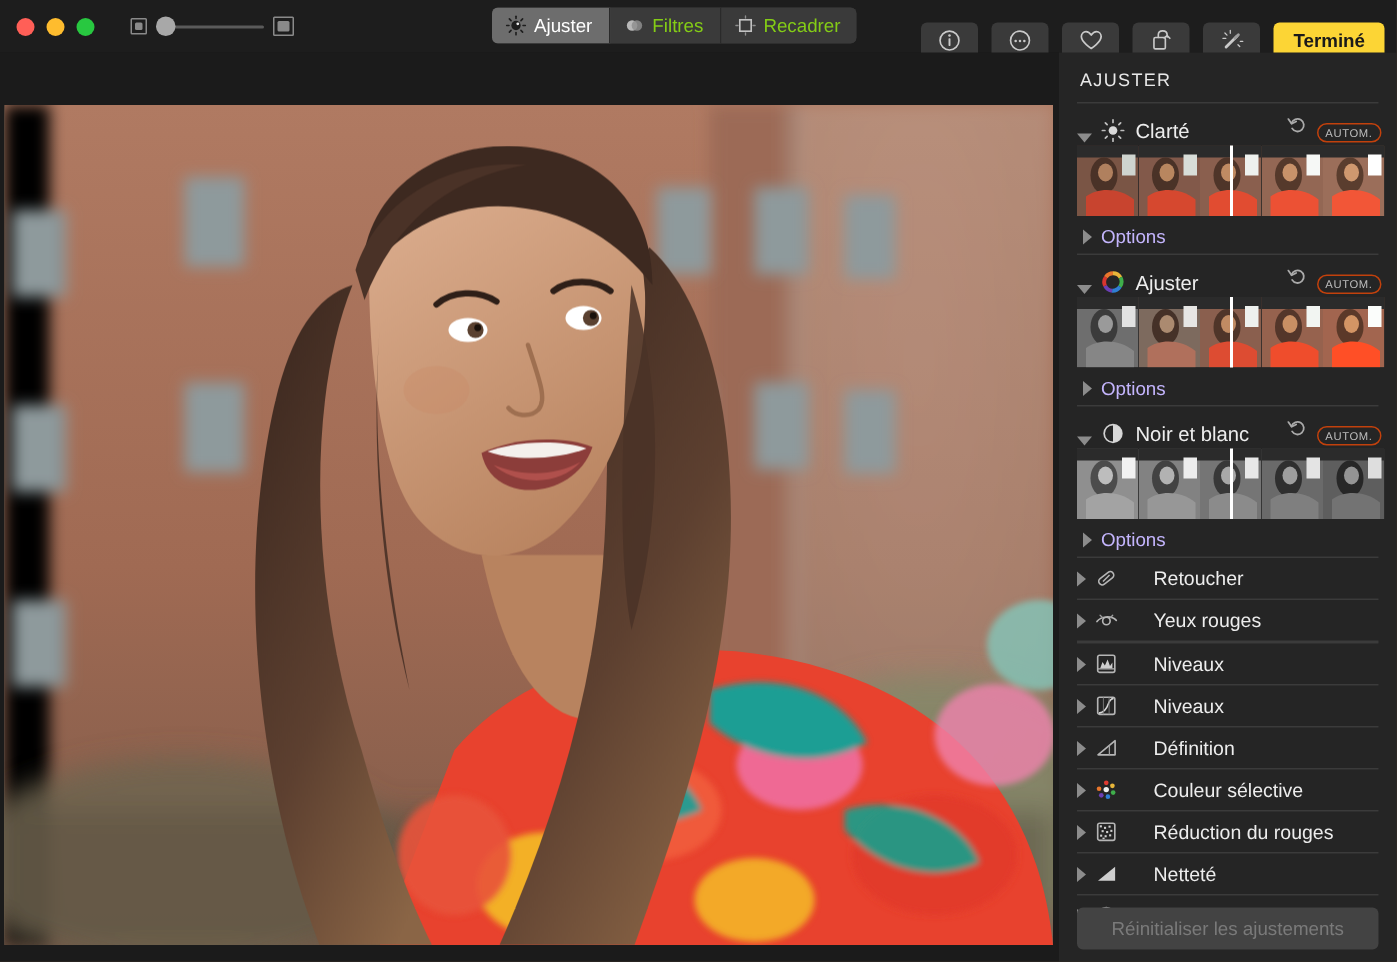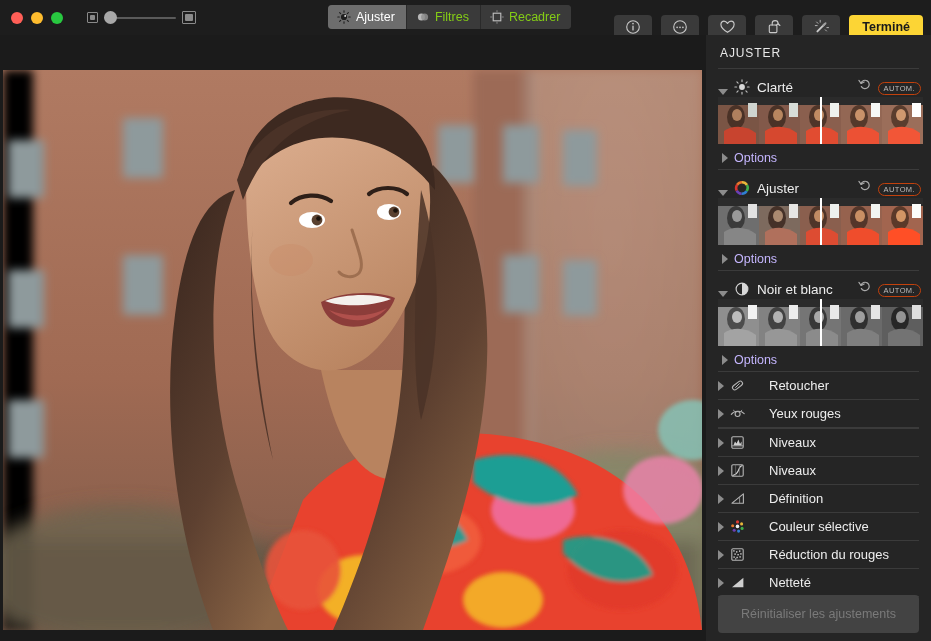--- a/index.html
+++ b/index.html
@@ -114,21 +114,21 @@
   .options-label { color: #c4b5fd; font-size: 12.5px; }
 
   .item-row {
     display: flex; align-items: center; height: 27px; padding-left: 2px;
   }
   .item-row .item-icon { width: 17px; height: 17px; margin-right: 7px; flex: 0 0 auto;
     display: flex; align-items: center; justify-content: center; }
   .item-row .item-label { color: #ededed; font-size: 13px; margin-left: 16px; }
 
   .reset-btn {
-    position: absolute; left: 12px; right: 12px; bottom: 8px; height: 38px;
+    position: absolute; left: 12px; right: 12px; bottom: 8px; height: 28px;
     background: #434343; border-radius: 4px; color: #7a7a7a; font-size: 12.5px;
     display: flex; align-items: center; justify-content: center;
   }
 </style>
 </head>
 <body>
 
 <div class="app">
 
   <div class="toolbar">

